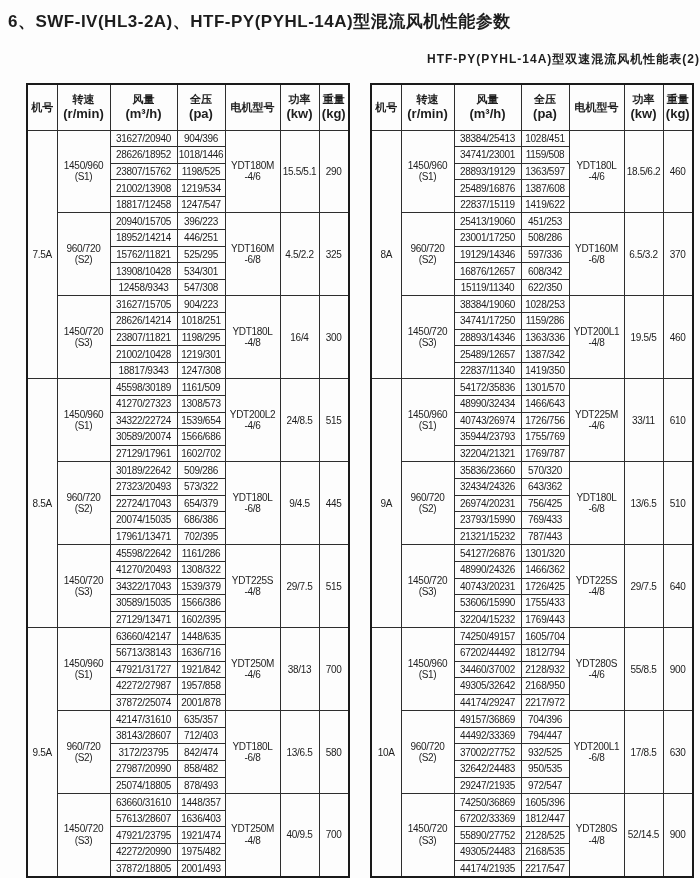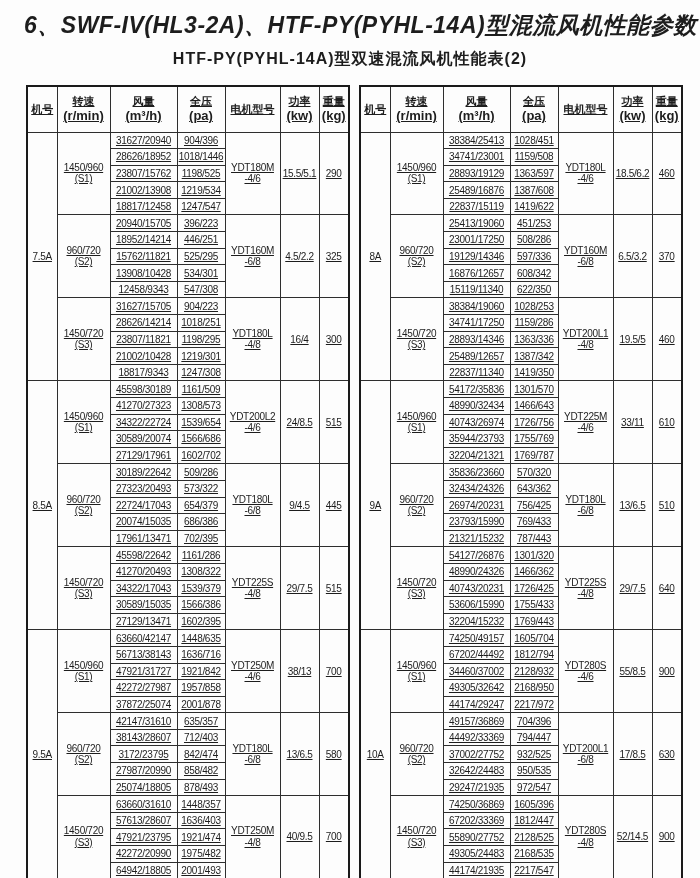--- a/index.html
+++ b/index.html
@@ -5,35 +5,33 @@
   * { box-sizing: border-box; }
   html,body { margin:0; padding:0; }
   body {
     width:700px; height:878px;
     background:#fdfdfd;
     color:#1d1d1d;
     font-family:"Liberation Sans", sans-serif;
     overflow:hidden;
   }
   .title {
-    font-size:23px; font-weight:bold;
-    padding:10px 0 0 24px;
+    font-size:17px; font-weight:bold;
+    padding:10px 0 0 8px;
     letter-spacing:0.5px;
-    font-style:italic;
   }
   .subtitle {
-    text-align:center;
-    font-size:16px; font-weight:bold;
-    margin-top:8px;
+    text-align:right;
+    font-size:12px; font-weight:bold;
+    margin-top:18px;
     letter-spacing:1px;
   }
   .tables {
-    display:flex; gap:9px;
+    display:flex; gap:20px;
     margin:15px 0 0 26px;
-    text-decoration:underline;
   }
   table.perf {
     border-collapse:collapse;
     table-layout:fixed;
     width:322px;
     border:2px solid #1a1a1a;
   }
   table.perf th, table.perf td {
     border:1px solid #2e2e2e;
     text-align:center;
@@ -370,21 +368,21 @@
         </tr>
         <tr>
           <td class="num">47921/23795</td>
           <td class="num">1921/474</td>
         </tr>
         <tr>
           <td class="num">42272/20990</td>
           <td class="num">1975/482</td>
         </tr>
         <tr>
-          <td class="num">64942/18805</td>
+          <td class="num">37872/18805</td>
           <td class="num">2001/493</td>
         </tr>
       </tbody>
     </table>
   <table class="perf">
     <colgroup>
       <col style="width:30px">
         <col style="width:53px">
         <col style="width:67px">
       <col style="width:48px">

